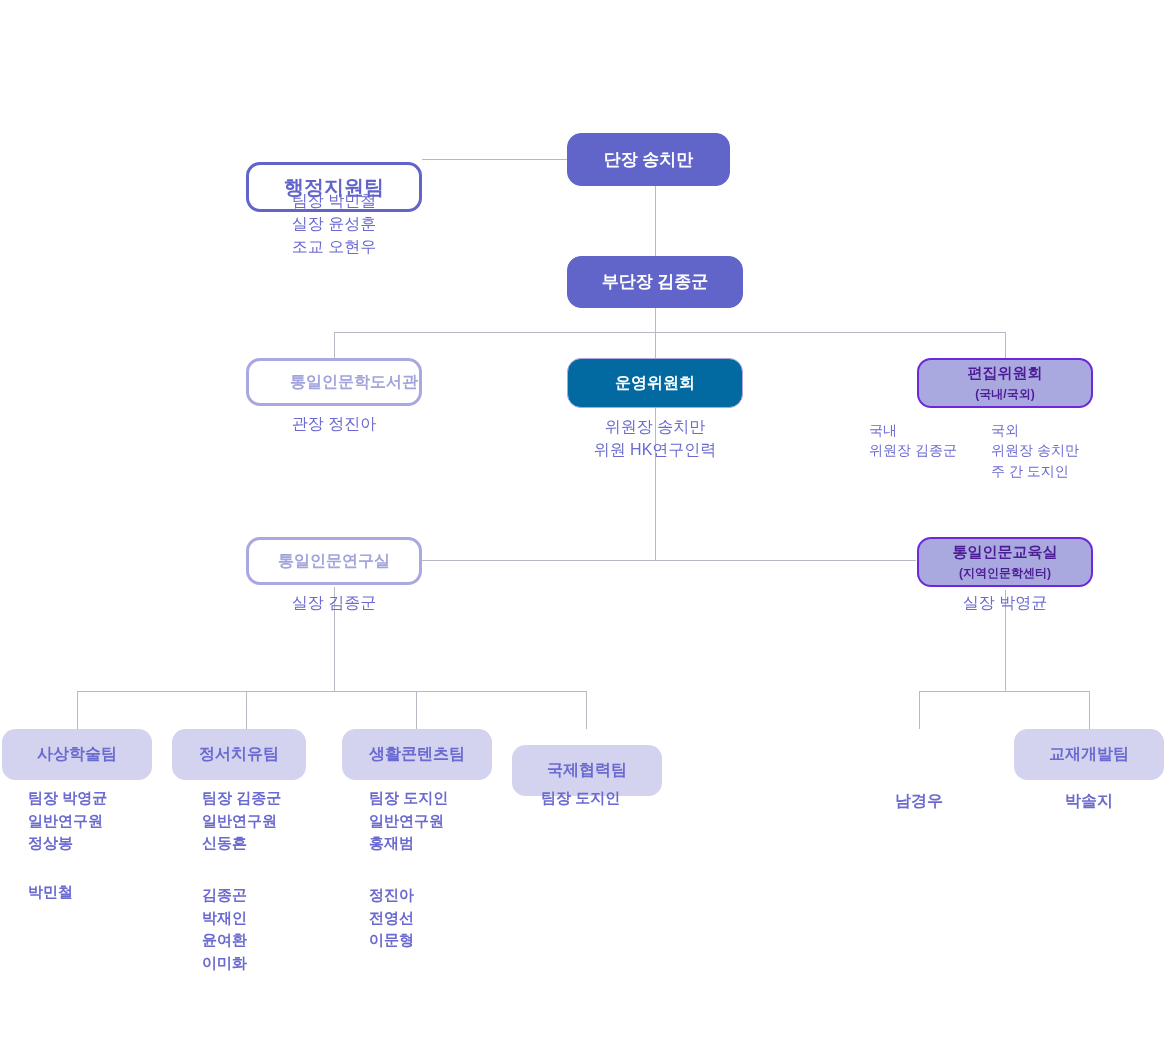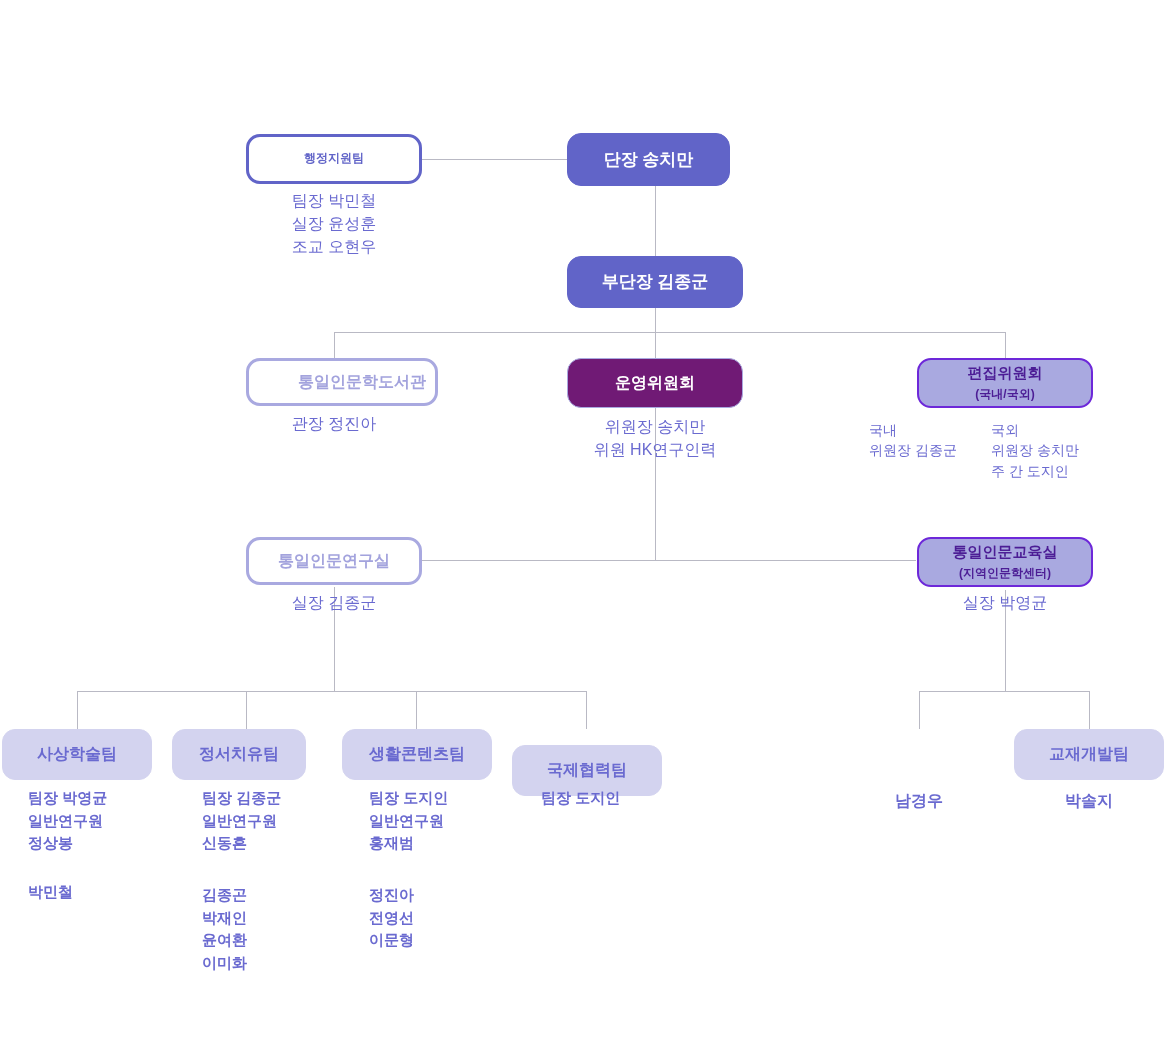--- a/index.html
+++ b/index.html
@@ -35,21 +35,21 @@
   
   .v-dark{
     background:#6164c8;
     color:#ffffff;
     font-size:17px;
     font-weight:bold;
     border:1px solid #6164c8;
   }
   
   .v-mid{
-    background:#701a75;
+    background:#0369a1;
     color:#ffffff;
     font-size:16px;
     font-weight:bold;
     border:1px solid #a9a9e0;
   }
   
   .v-mid-b{
     background:#a9a9e0;
     color:#4c1d95;
     font-size:15px;
@@ -61,23 +61,24 @@
     background:#ffffff;
     color:#a3a3dd;
     font-size:16px;
     font-weight:bold;
     border:3px solid #a9a9e0;
   }
   
   .v-out-b{
     background:#ffffff;
     color:#6164c8;
-    font-size:12px;
+    font-size:20px;
     font-weight:bold;
     border:3px solid #6164c8;
+    margin-top:28px;
   }
   
   .v-team{
     background:#d3d3ef;
     color:#6a6ad0;
     font-size:16px;
     font-weight:bold;
     border:1px solid #d3d3ef;
     border-radius:13px;
   }
@@ -133,21 +134,21 @@
     <span class="ttl">부단장 김종군</span>
   </div>
 
   <div class="box v-out-b" style="left:246px;top:134px;width:176px;height:50px;">
     <span class="ttl">행정지원팀</span>
   </div>
   <div class="cap center" style="left:246px;top:189px;width:176px;">팀장 박민철
 실장 윤성훈
 조교 오현우</div>
 
-  <div class="box v-out" style="left:246px;top:358px;width:192px;height:48px;padding-left:40px;">
+  <div class="box v-out" style="left:246px;top:358px;width:176px;height:48px;padding-left:40px;">
     <span class="ttl">통일인문학도서관</span>
   </div>
   <div class="cap center" style="left:246px;top:412px;width:176px;">관장 정진아</div>
 
   <div class="box v-mid" style="left:567px;top:358px;width:176px;height:50px;">
     <span class="ttl">운영위원회</span>
   </div>
   <div class="cap center" style="left:557px;top:415px;width:196px;">위원장 송치만
 위원 HK연구인력</div>
 

